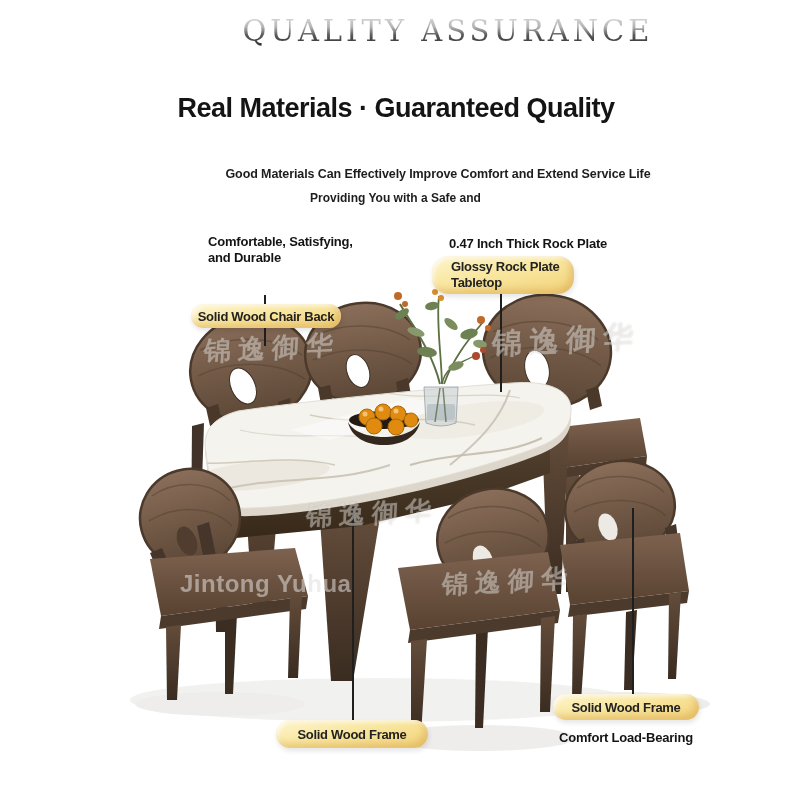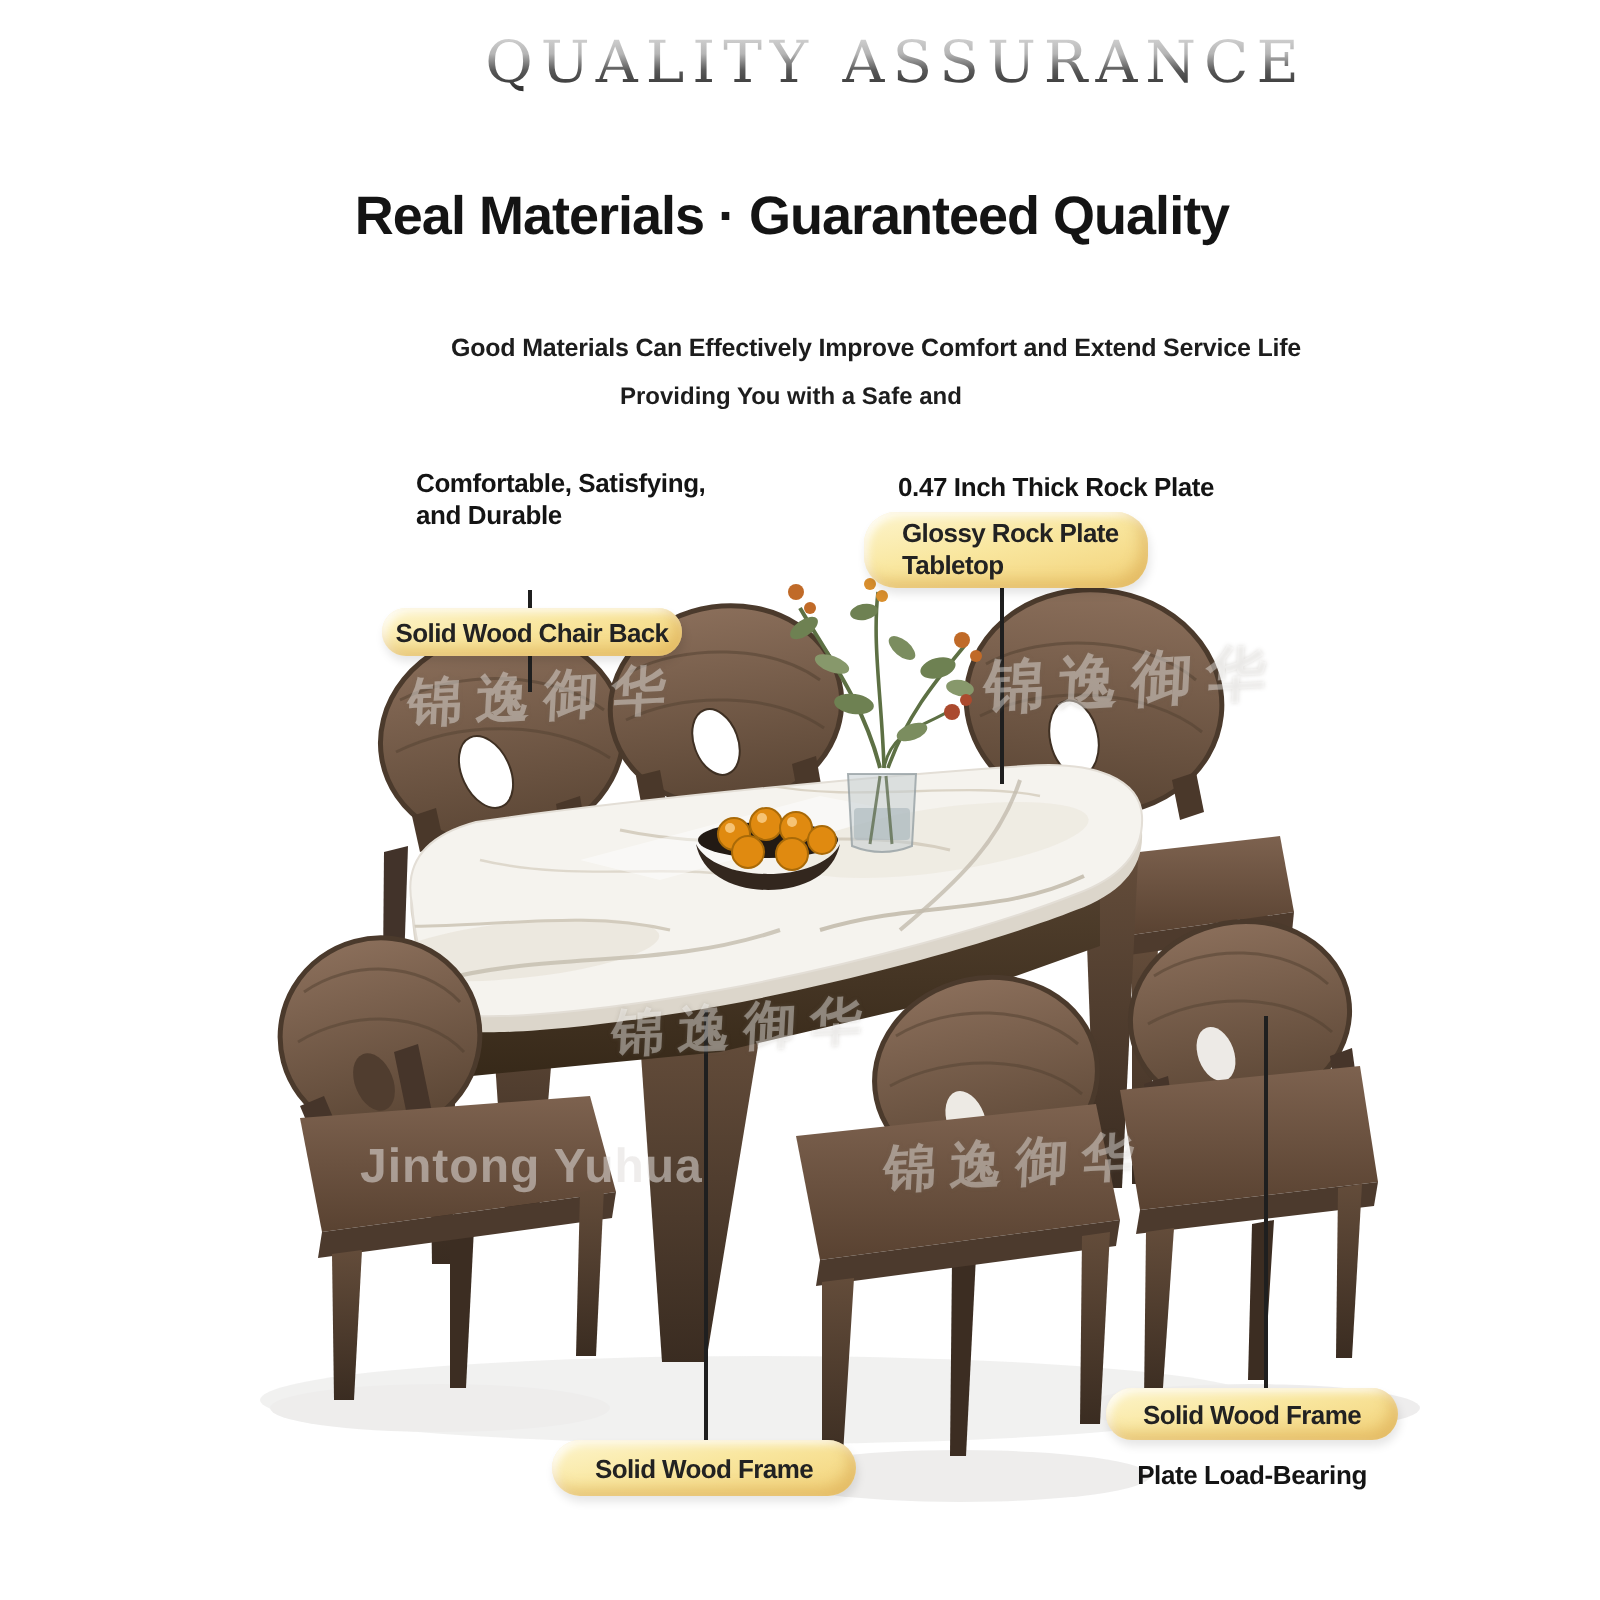--- a/index.html
+++ b/index.html
@@ -237,21 +237,21 @@
 
   <div class="abs note" style="top:236px;left:449px;">0.47 Inch Thick Rock Plate</div>
   <div class="abs pill two-line" style="left:432px;top:256px;width:142px;height:38px;">
     <div>Glossy Rock Plate</div>
     <div>Tabletop</div>
   </div>
 
   <div class="abs pill" style="left:276px;top:720px;width:152px;height:28px;">Solid Wood Frame</div>
 
   <div class="abs pill" style="left:553px;top:694px;width:146px;height:26px;">Solid Wood Frame</div>
-  <div class="abs note" style="top:730px;left:553px;width:146px;text-align:center;">Plate Load-Bearing</div>
+  <div class="abs note" style="top:730px;left:553px;width:146px;text-align:center;">Comfort Load-Bearing</div>
 
   <div class="abs wm-en">Jintong Yuhua</div>
   <div class="abs wm-cn" style="top:330px;left:204px;font-size:27px;">锦逸御华</div>
   <div class="abs wm-cn" style="top:320px;left:492px;font-size:30px;">锦逸御华</div>
   <div class="abs wm-cn" style="top:496px;left:306px;font-size:26px;">锦逸御华</div>
   <div class="abs wm-cn" style="top:564px;left:442px;font-size:26px;">锦逸御华</div>
 
 </div>
 
 </body></html>

